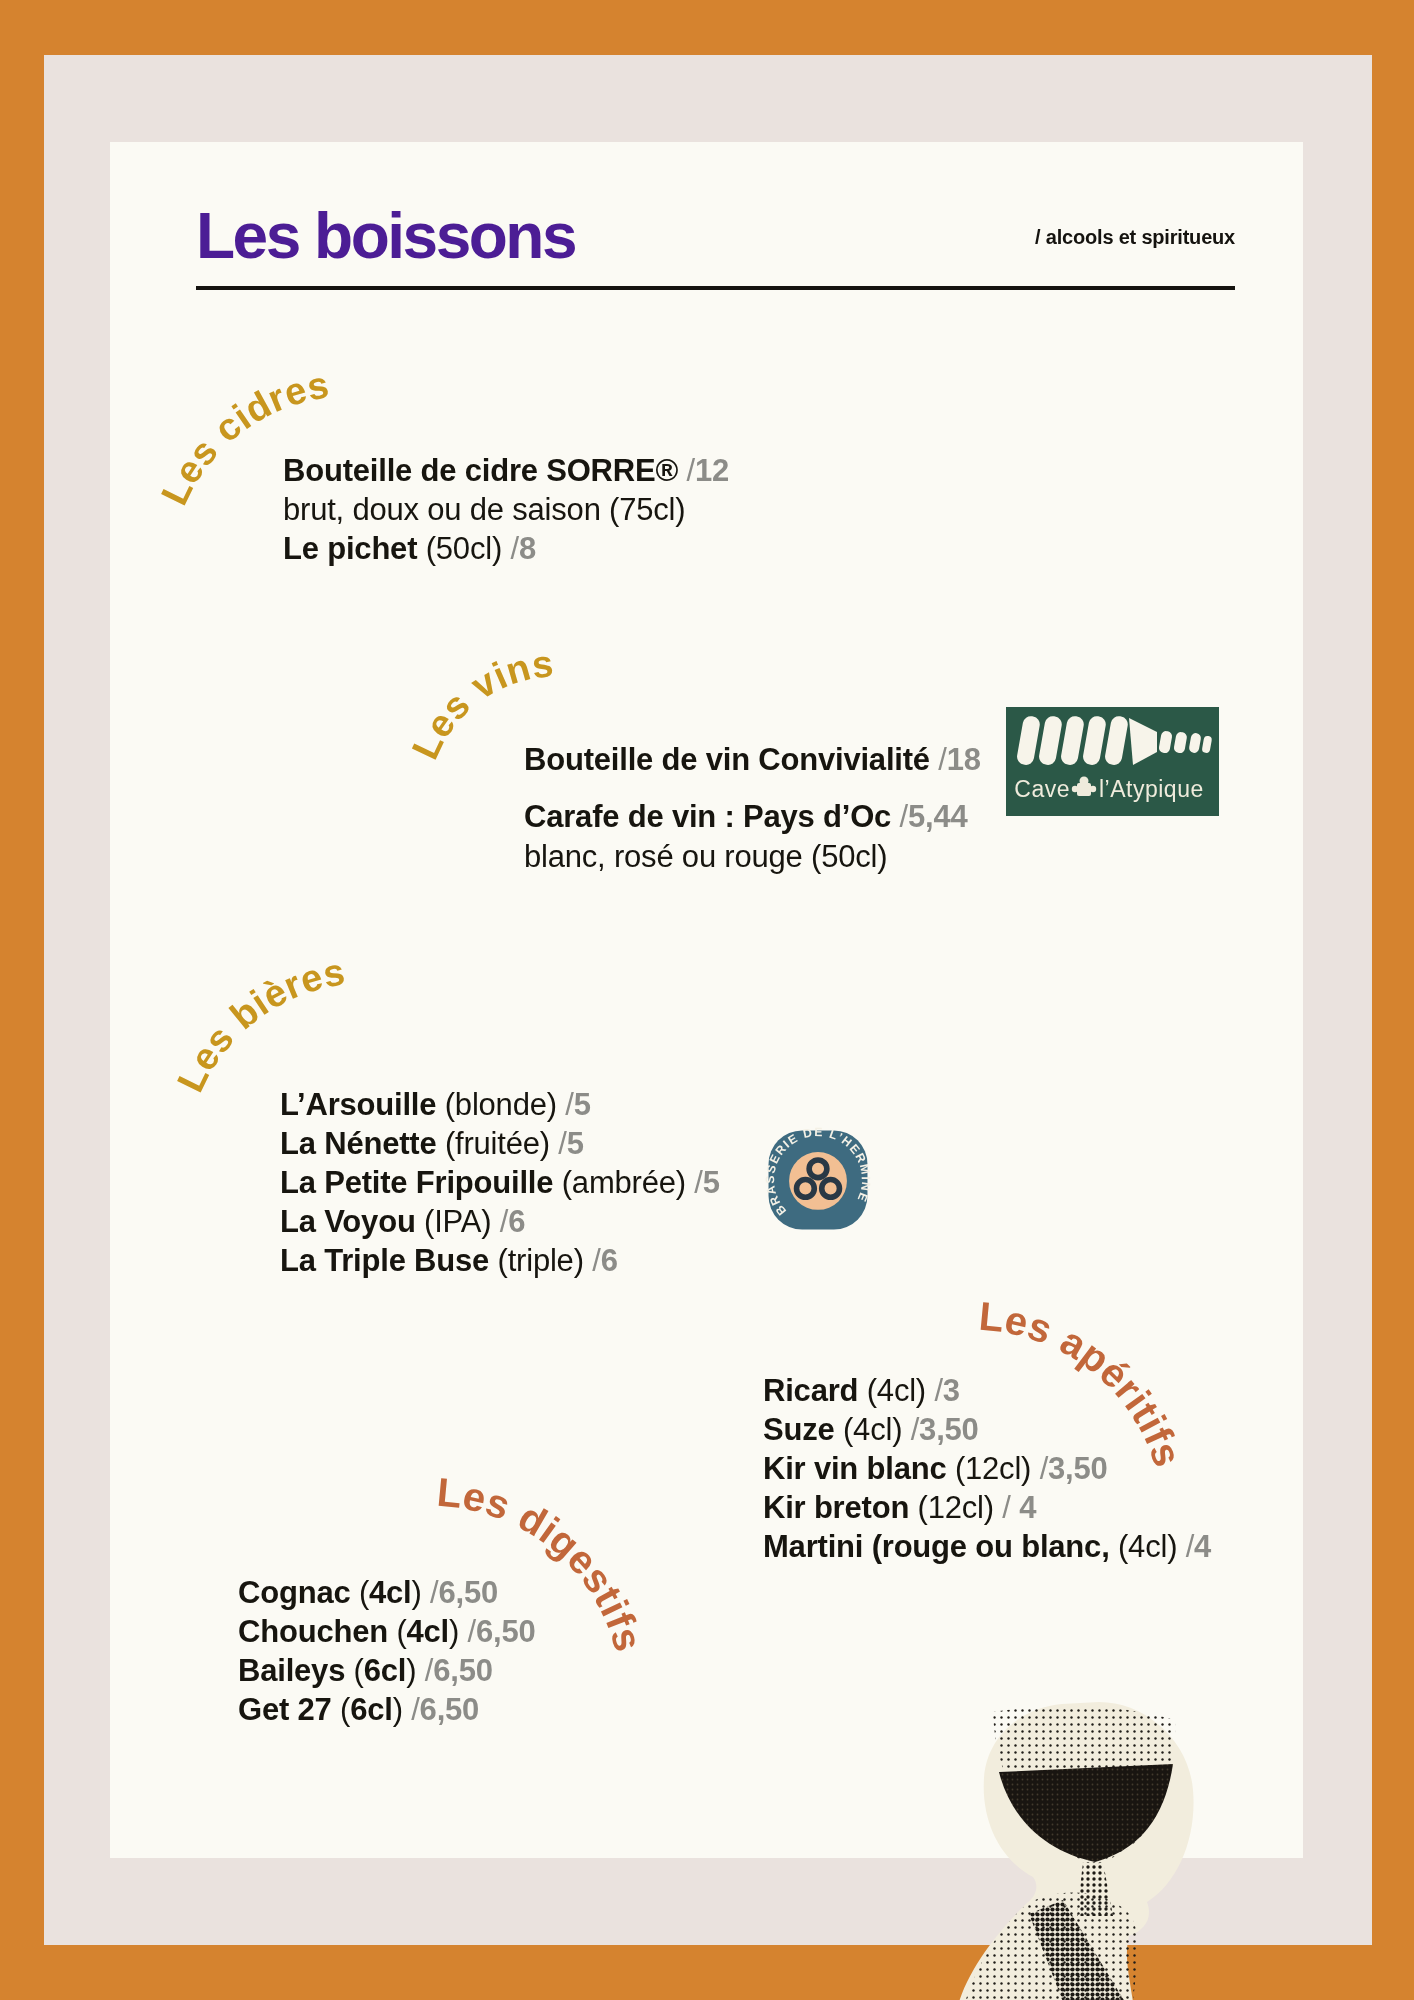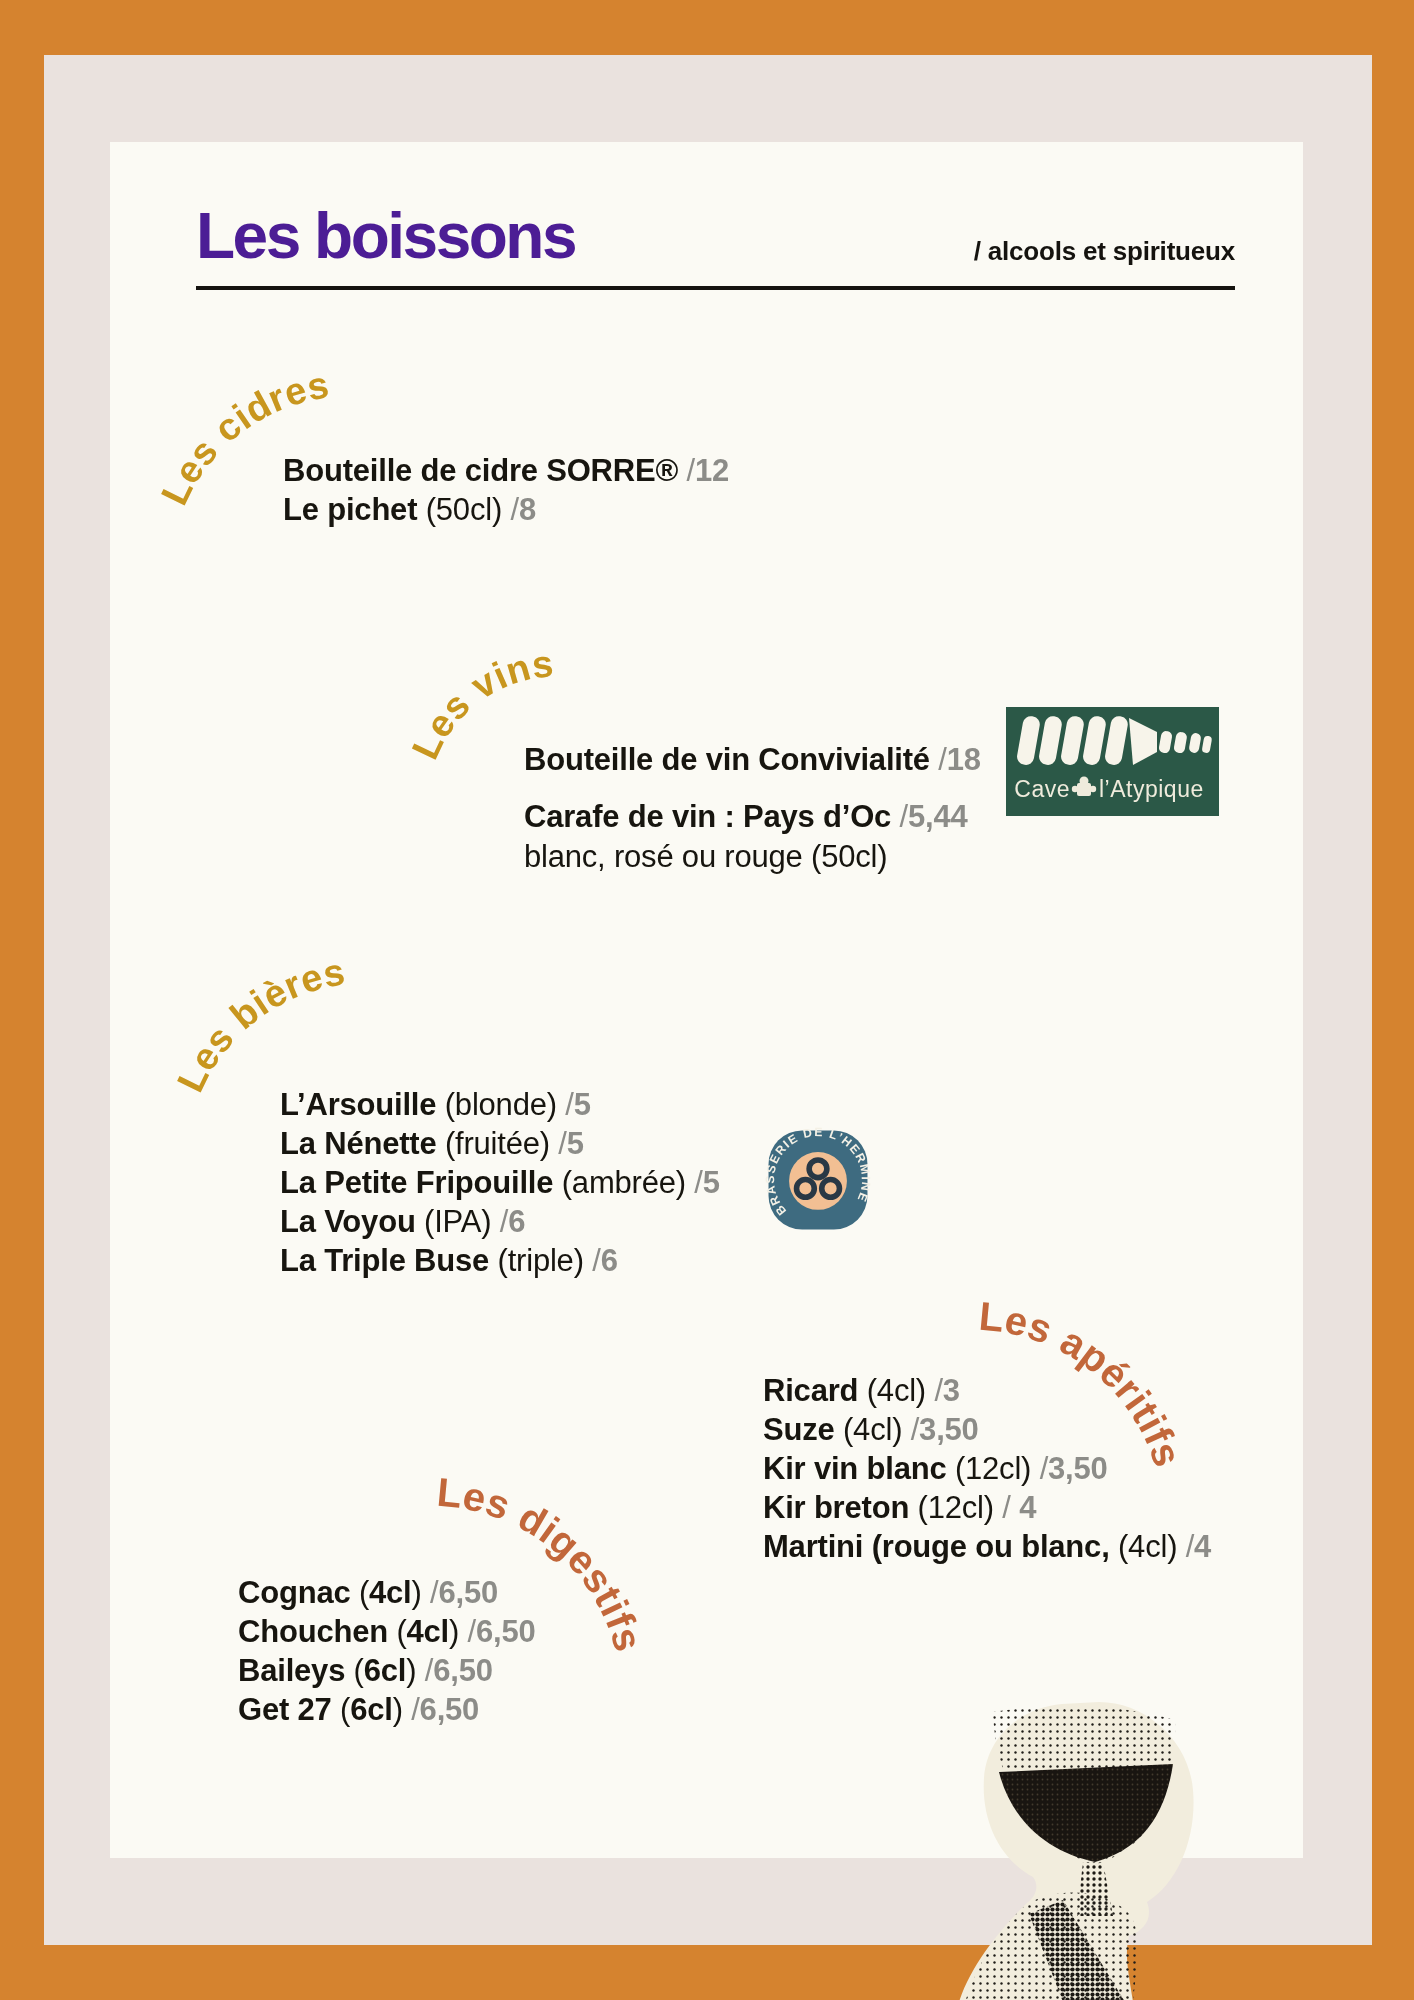--- a/index.html
+++ b/index.html
@@ -25,22 +25,22 @@
 
   .page-title {
     position:absolute; left:196px; top:204px;
     margin:0;
     font-size:64px; line-height:1;
     font-weight:800; letter-spacing:-2.5px;
     color:#4c1d95;
     white-space:nowrap;
   }
   .page-subtitle {
-    position:absolute; right:179px; top:236px;
-    font-size:26px; font-weight:700; letter-spacing:-0.2px;
+    position:absolute; right:179px; top:226px;
+    font-size:20px; font-weight:700; letter-spacing:-0.2px;
     color:#15130F;
     white-space:nowrap;
   }
   .title-rule {
     position:absolute; left:196px; top:286px;
     width:1039px; height:4px;
     background:#15130F;
   }
 
   .menu-block { position:absolute; }
@@ -94,20 +94,21 @@
     <defs>
         <path id="arcCidres" d="M 14 150 A 180 180 0 0 1 218 42" fill="none"></path>
       </defs>
     <text><textPath href="#arcCidres">Les cidres</textPath></text>
   </svg>
   <div class="menu-block" style="left:283px; top:451px;">
     <div class="row">
       <span class="nm">Bouteille de cidre SORRE®</span>
       <span class="pr"><span class="sl">/</span><span class="pn">12</span></span>
     </div>
+    <div class="row sub">brut, doux ou de saison (75cl)</div>
     <div class="row">
       <span class="nm">Le pichet</span>
       <span class="dt">(50cl)</span>
       <span class="pr"><span class="sl">/</span><span class="pn">8</span></span>
     </div>
   </div>
 
   <svg class="arc-label arc-gold" style="left:425px; top:650px;" width="160" height="130" viewBox="0 0 160 130">
     <defs>
         <path id="arcVins" d="M 10 112 A 130 130 0 0 1 152 28" fill="none"></path>

